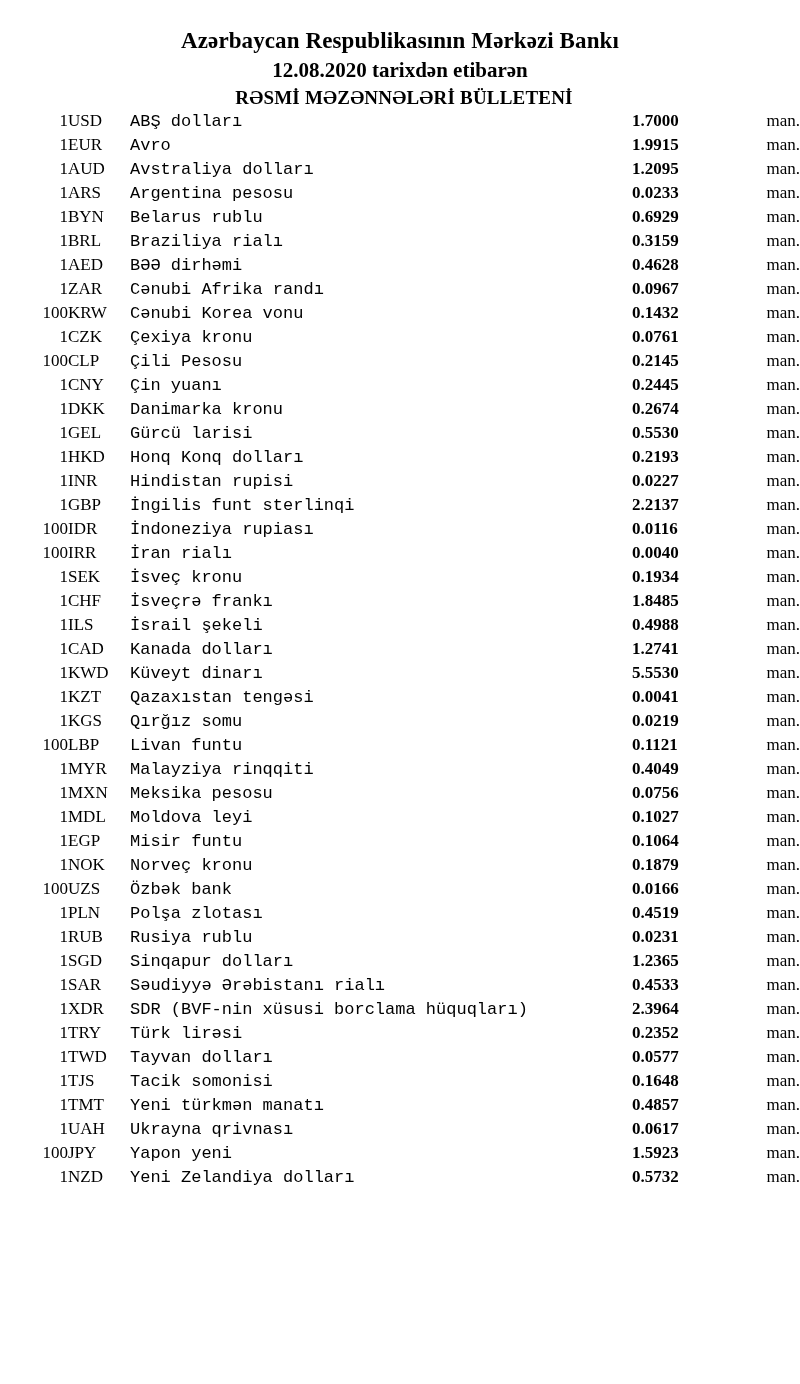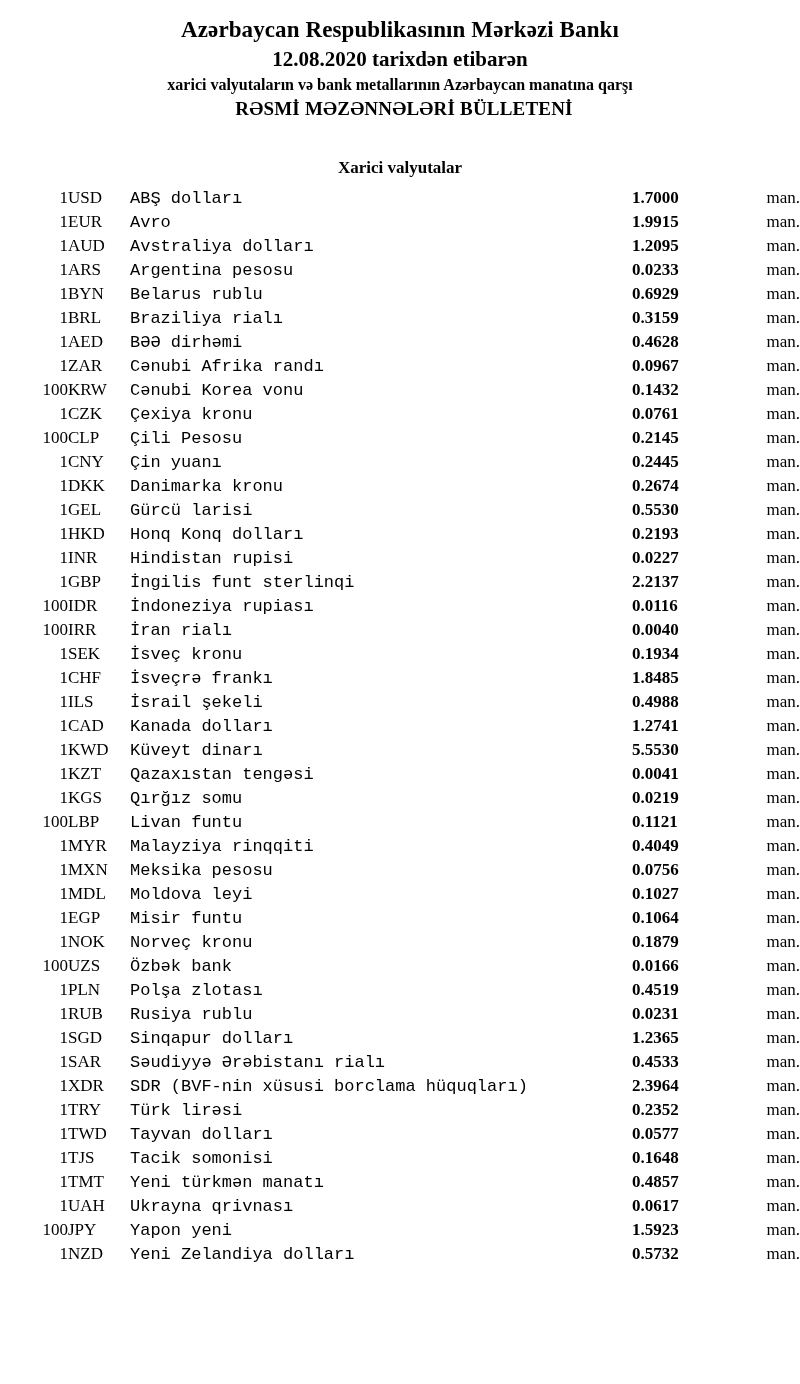--- a/index.html
+++ b/index.html
@@ -9,21 +9,21 @@
   body {
     width: 800px;
     min-height: 1384px;
     background: #ffffff;
     font-family: "Liberation Serif", serif;
     color: #000000;
   }
   .page {
     width: 800px;
     box-sizing: border-box;
-    padding: 11px 0 0 0;
+    padding: 22px 0 0 0;
   }
   .header {
     text-align: center;
   }
   .bank-name {
     font-family: "Liberation Serif", serif;
     font-weight: bold;
     font-size: 23px;
     letter-spacing: 0.1px;
     margin: 6px 0 4px 0;
@@ -88,25 +88,23 @@
   }
 </style>
 </head>
 <body>
 
 <div class="page">
 
   <div class="header">
     <div class="bank-name">Azərbaycan Respublikasının Mərkəzi Bankı</div>
     <div class="date-line">12.08.2020  tarixdən etibarən</div>
-    <div class="subtitle-line">xarici valyutaların və bank metallarının Azərbaycan manatına qarşı</div>
     <div class="bulletin-line">RƏSMİ MƏZƏNNƏLƏRİ BÜLLETENİ</div>
   </div>
 
-  <div class="section-title">Xarici valyutalar</div>
 
   <table class="rates">
     <tbody id="rates-body">
         <tr>
           <td class="amount">1</td>
           <td class="code">USD</td>
           <td class="name">ABŞ dolları</td>
           <td class="value">1.7000</td>
           <td class="unit">man.</td>
         </tr>

